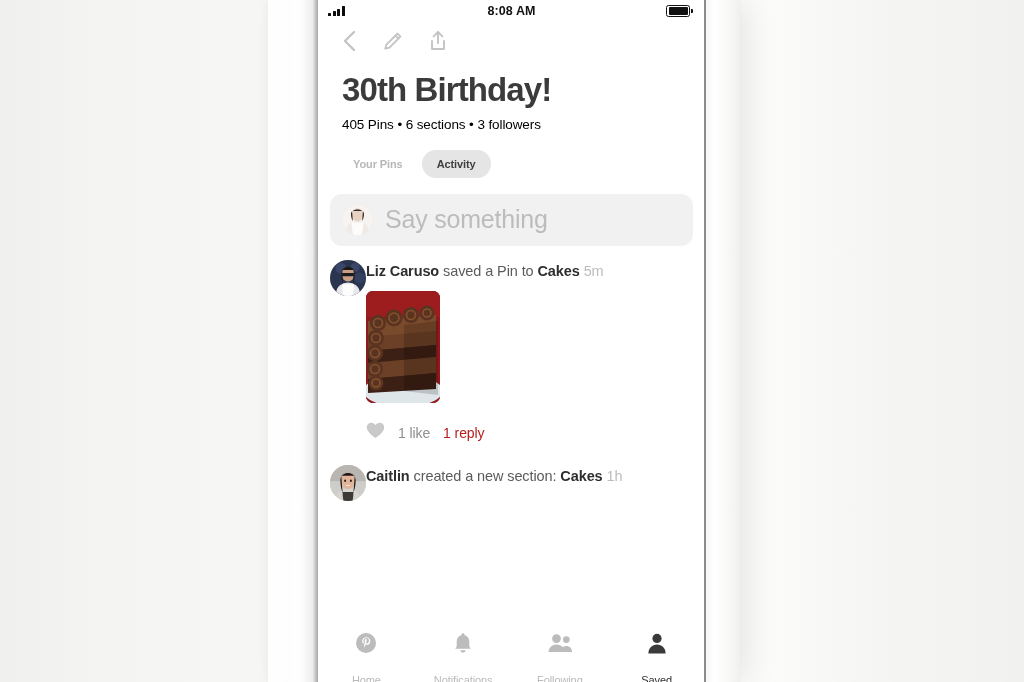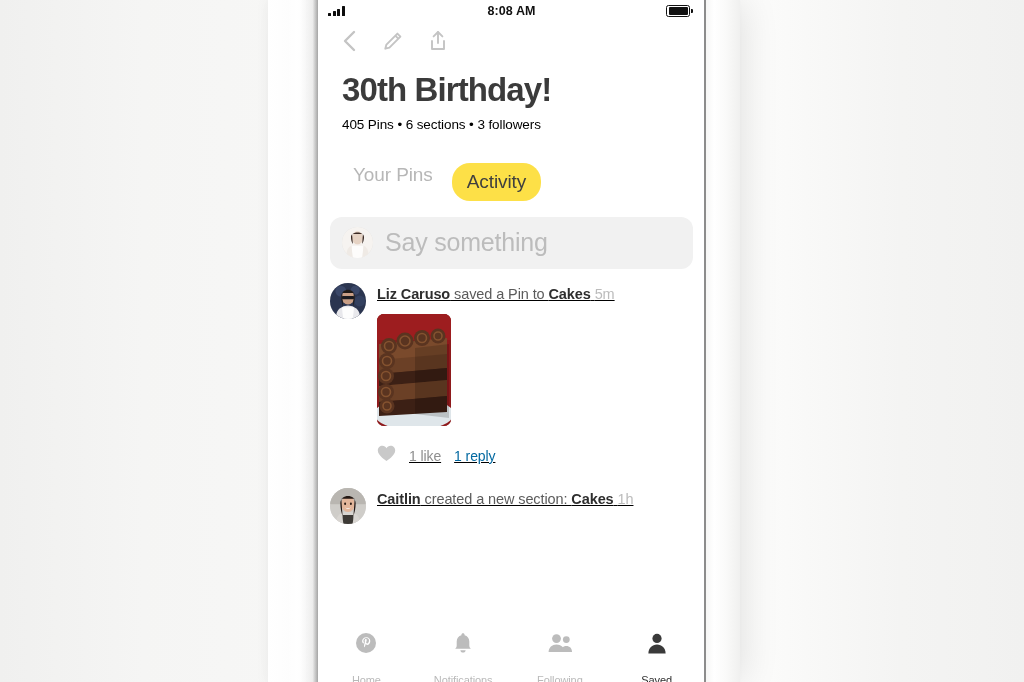--- a/index.html
+++ b/index.html
@@ -178,29 +178,28 @@
   
   #tabs {
     display: flex;
     align-items: center;
     gap: 4px;
     padding: 18px 18px 0 20px;
   }
   .tab {
     padding: 8px 15px;
     border-radius: 18px;
-    font-size: 19px;
-    font-weight: normal;
+    font-size: 11px;
+    font-weight: bold;
     color: #b7b7b7;
     letter-spacing: -0.1px;
   }
   .tab.active {
-    background: #fde047;
+    background: #e5e5e5;
     color: #3f3f3f;
-    margin-top: 13px;
   }
 
   
   #composer {
     margin: 16px 12px 0 12px;
     height: 52px;
     background: #f1f1f1;
     border-radius: 12px;
     display: flex;
     align-items: center;
@@ -218,21 +217,21 @@
     border-radius: 50%;
     overflow: hidden;
     flex: 0 0 auto;
     background: #ddd;
     position: relative;
   }
   .avatar svg { display: block; width: 100%; height: 100%; }
 
   
   #feed { padding: 14px 12px 0 12px; }
-  .activity-item { display: flex; gap: 11px; margin-bottom: 10px; text-decoration: underline; }
+  .activity-item { display: flex; margin-bottom: 10px; }
   .activity-body { flex: 1; min-width: 0; padding-top: 2px; }
   .activity-text {
     font-size: 14.5px;
     color: #5b5b5b;
     letter-spacing: -0.1px;
     line-height: 1.3;
   }
   .activity-text b { color: #2e2e2e; font-weight: bold; }
   .activity-text .when { color: #bcbcbc; }
 
@@ -247,21 +246,21 @@
   .pin-thumb svg { display: block; width: 100%; height: 100%; }
 
   .action-row {
     margin-top: 19px;
     display: flex;
     align-items: center;
     gap: 13px;
   }
   .action-label {
     font-size: 14px;
-    color: #0369a1;
+    color: #b91c1c;
     letter-spacing: -0.1px;
   }
   .action-label.strong { color: #8e8e8e; }
 
   
   #tab-bar {
     position: absolute;
     left: 0; bottom: 0;
     width: 100%;
     height: 56px;

